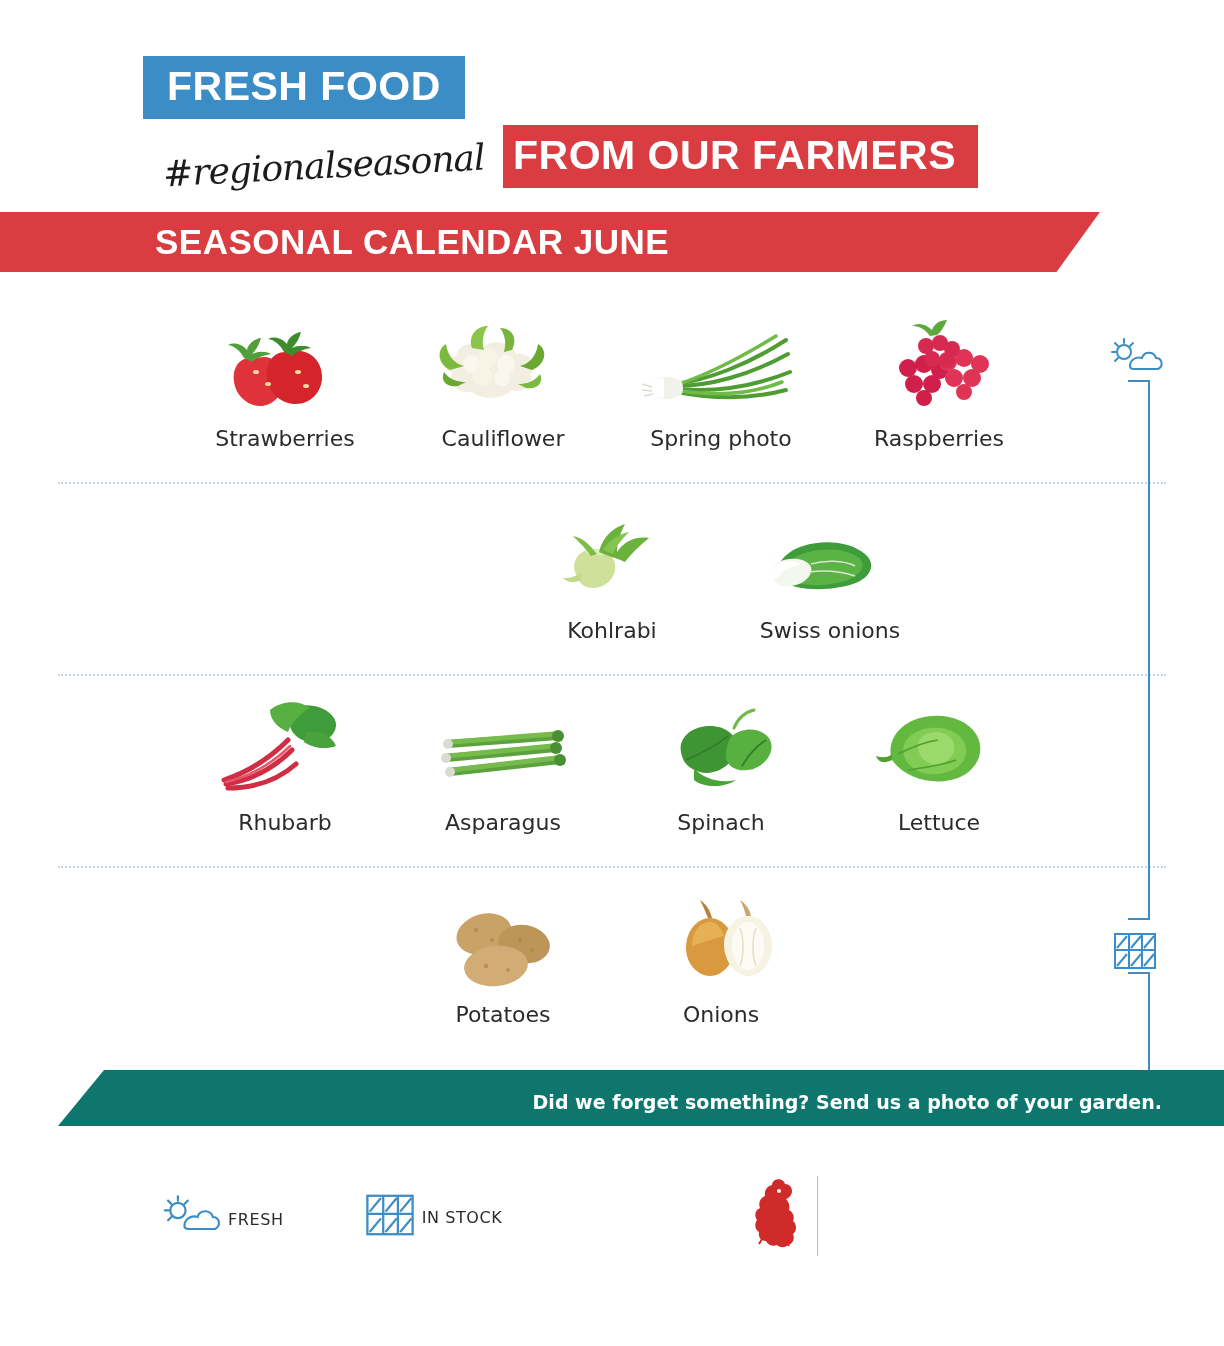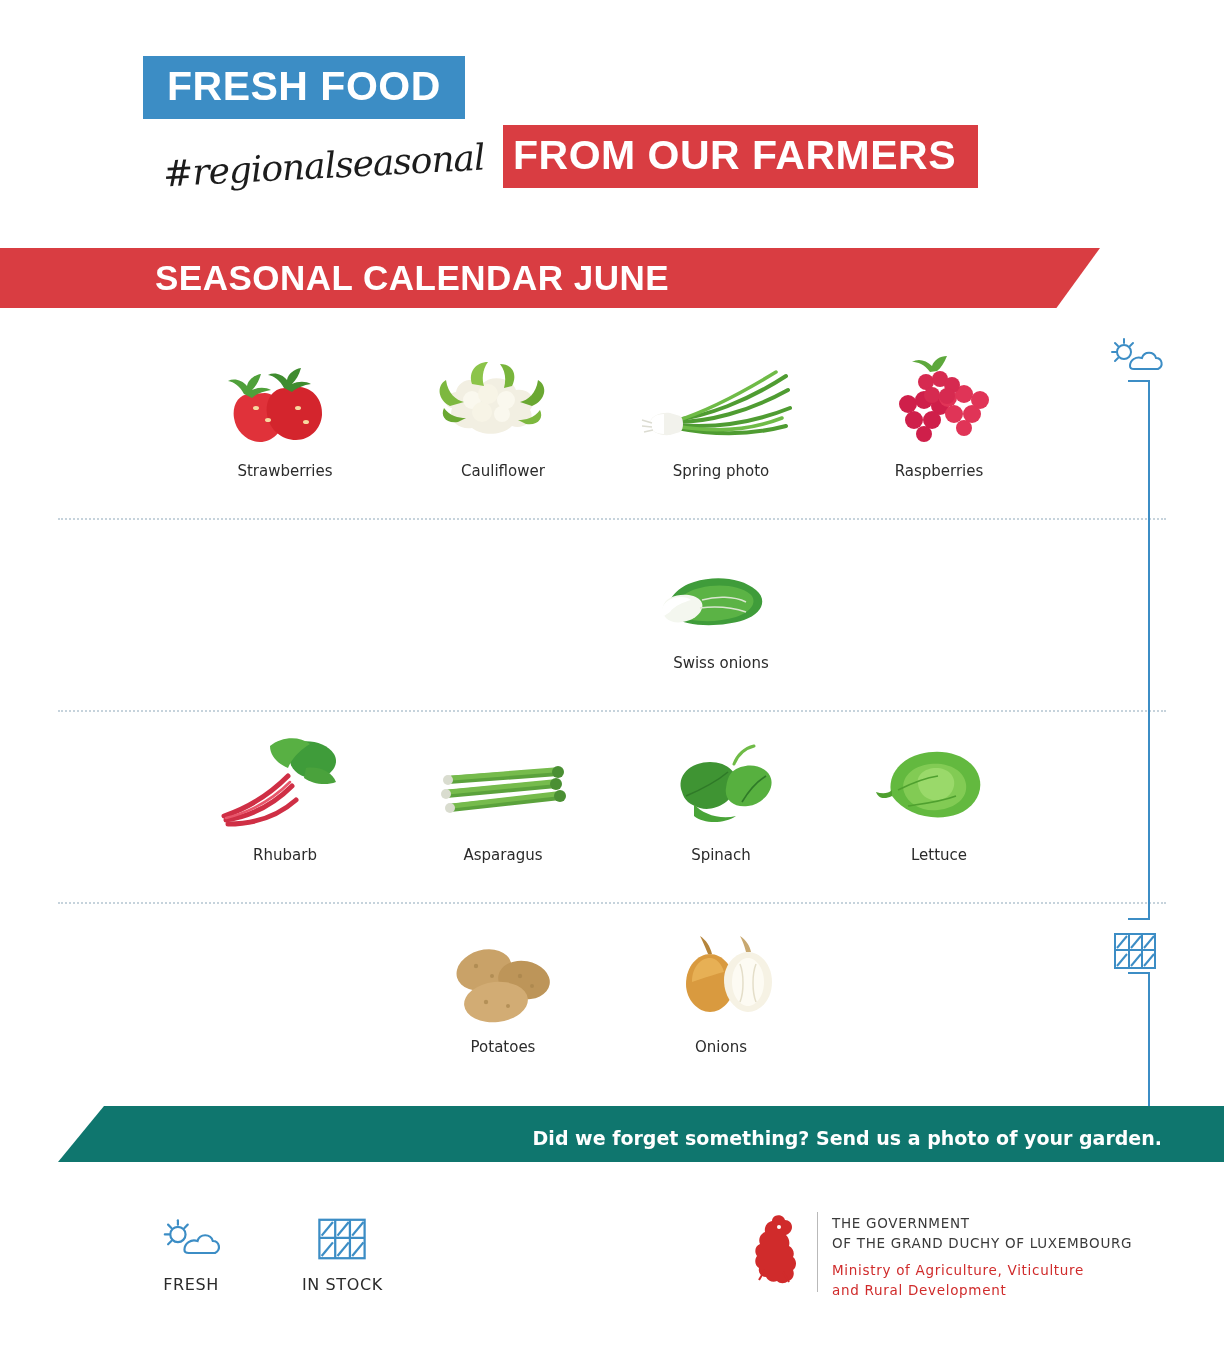--- a/index.html
+++ b/index.html
@@ -10,21 +10,21 @@
     background: #ffffff;
     font-family: "Liberation Sans", sans-serif;
     color: #2b2b2b;
     overflow: hidden;
     position: relative;
   }
 
   
   .header {
     position: relative;
-    height: 248px;
+    height: 212px;
   }
   .title-blue {
     position: absolute;
     left: 143px;
     top: 56px;
     background: #3c8dc5;
     color: #ffffff;
     font-size: 41px;
     font-weight: bold;
     letter-spacing: 0.5px;
@@ -105,21 +105,21 @@
   }
   .thumb {
     height: 108px;
     width: 190px;
     display: flex;
     align-items: flex-end;
     justify-content: center;
   }
   .label {
     margin-top: 12px;
-    font-size: 15px;
+    font-size: 22px;
     color: #2b2b2b;
     font-family: "DejaVu Sans", sans-serif;
     text-align: center;
   }
 
   
   .markers {
     position: absolute;
     right: 60px;
     top: 336px;
@@ -172,21 +172,21 @@
     align-items: center;
   }
   .legend {
     display: flex;
     align-items: flex-end;
     gap: 80px;
     margin-left: 160px;
   }
   .legend-item {
     display: flex;
-    flex-direction: column;
+    flex-direction: row;
     align-items: center;
     gap: 6px;
   }
   .legend-label {
     font-size: 16px;
     letter-spacing: 0.6px;
     color: #2b2b2b;
     font-family: "DejaVu Sans", sans-serif;
   }
   .gov {
@@ -328,20 +328,33 @@
           </g>
           <path d="M66 22 C60 14 54 12 48 12 C54 8 62 10 68 16 C70 10 76 6 83 6 C80 13 77 18 73 21 Z" fill="#5da83c"></path>
         </svg>
       </div>
       <div class="label">Raspberries</div>
     </div>
   </div>
 
   <div class="row">
     <div class="cell" style="visibility:hidden"></div>
+    <div class="cell">
+      <div class="thumb">
+        <svg width="150" height="100" viewBox="0 0 150 100">
+          <path d="M40 70 C34 60 38 48 50 44 C62 40 76 46 78 58 C80 72 68 82 56 82 C48 82 42 78 40 70 Z" fill="#cfe09a"></path>
+          <path d="M48 46 C54 42 66 42 72 48 C66 50 56 50 48 46 Z" fill="#e1eeb5"></path>
+          <path d="M62 46 C66 30 76 22 88 18 C82 30 80 38 80 46 C88 34 100 30 112 32 C102 40 94 48 88 56 C80 52 70 50 62 46 Z" fill="#6bb23d"></path>
+          <path d="M66 44 C72 34 82 28 92 26 C84 34 78 42 76 48 Z" fill="#85c44f"></path>
+          <path d="M60 48 C52 38 46 32 36 30 C44 38 50 44 54 50 Z" fill="#7cbd45"></path>
+          <path d="M44 74 C36 78 30 76 26 72 C34 72 40 70 44 66 Z" fill="#c3d98a"></path>
+        </svg>
+      </div>
+      <div class="label">Kohlrabi</div>
+    </div>
 
     <div class="cell">
       <div class="thumb">
         <svg width="170" height="100" viewBox="0 0 170 100">
           <path d="M34 74 C28 62 38 46 58 40 C80 33 106 36 120 48 C132 58 126 72 108 78 C86 85 52 86 34 74 Z" fill="#3f9c3a"></path>
           <path d="M40 72 C36 62 46 50 64 46 C84 41 104 44 114 52 C122 59 116 70 100 75 C80 81 54 81 40 72 Z" fill="#5bb345"></path>
           <path d="M30 76 C24 70 26 60 34 56 C44 51 58 52 64 58 C70 64 64 74 54 78 C44 82 35 81 30 76 Z" fill="#f4f7ef"></path>
           <path d="M28 74 C24 70 26 62 33 58 C40 54 50 54 55 58 C48 60 38 64 34 70 Z" fill="#ffffff"></path>
           <g stroke="#d9e6cf" stroke-width="1.6" fill="none">
             <path d="M66 58 C80 54 98 54 110 60"></path>
@@ -570,20 +583,14 @@
         <g fill="#ffffff">
           <circle cx="34" cy="17" r="2"></circle>
         </g>
         <g stroke="#d02b2b" stroke-width="2" fill="none">
           <path d="M20 60 L14 70"></path>
           <path d="M38 62 L44 72"></path>
         </g>
       </svg>
     </span>
     <div class="gov-divider"></div>
-    <div class="gov-text">
-      <div class="gov-line">THE GOVERNMENT</div>
-      <div class="gov-line">OF THE GRAND DUCHY OF LUXEMBOURG</div>
-      <div class="gov-line red" style="margin-top:8px">Ministry of Agriculture, Viticulture</div>
-      <div class="gov-line red">and Rural Development</div>
-    </div>
   </div>
 </div>
 
 </body></html>

